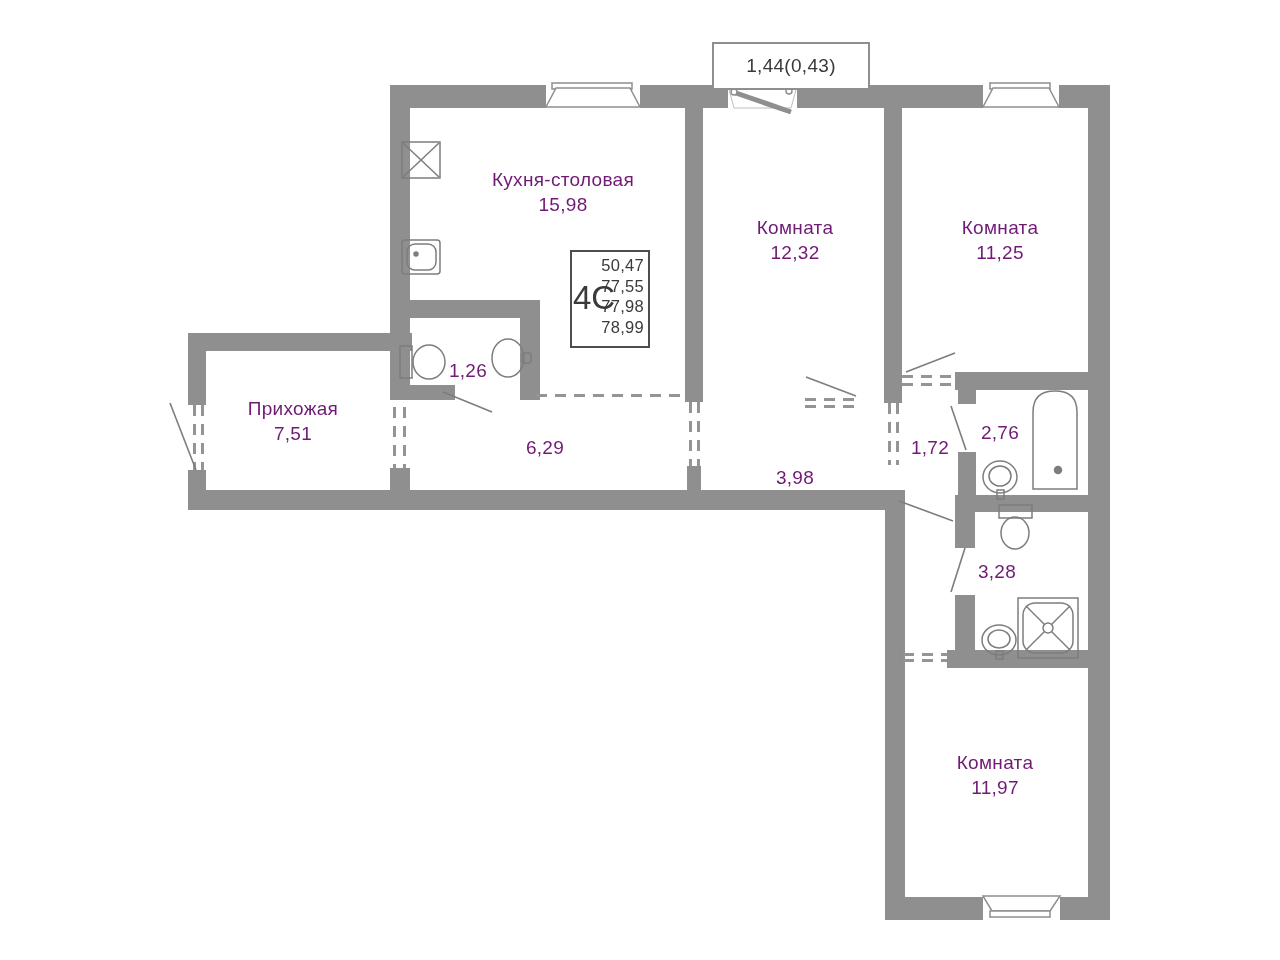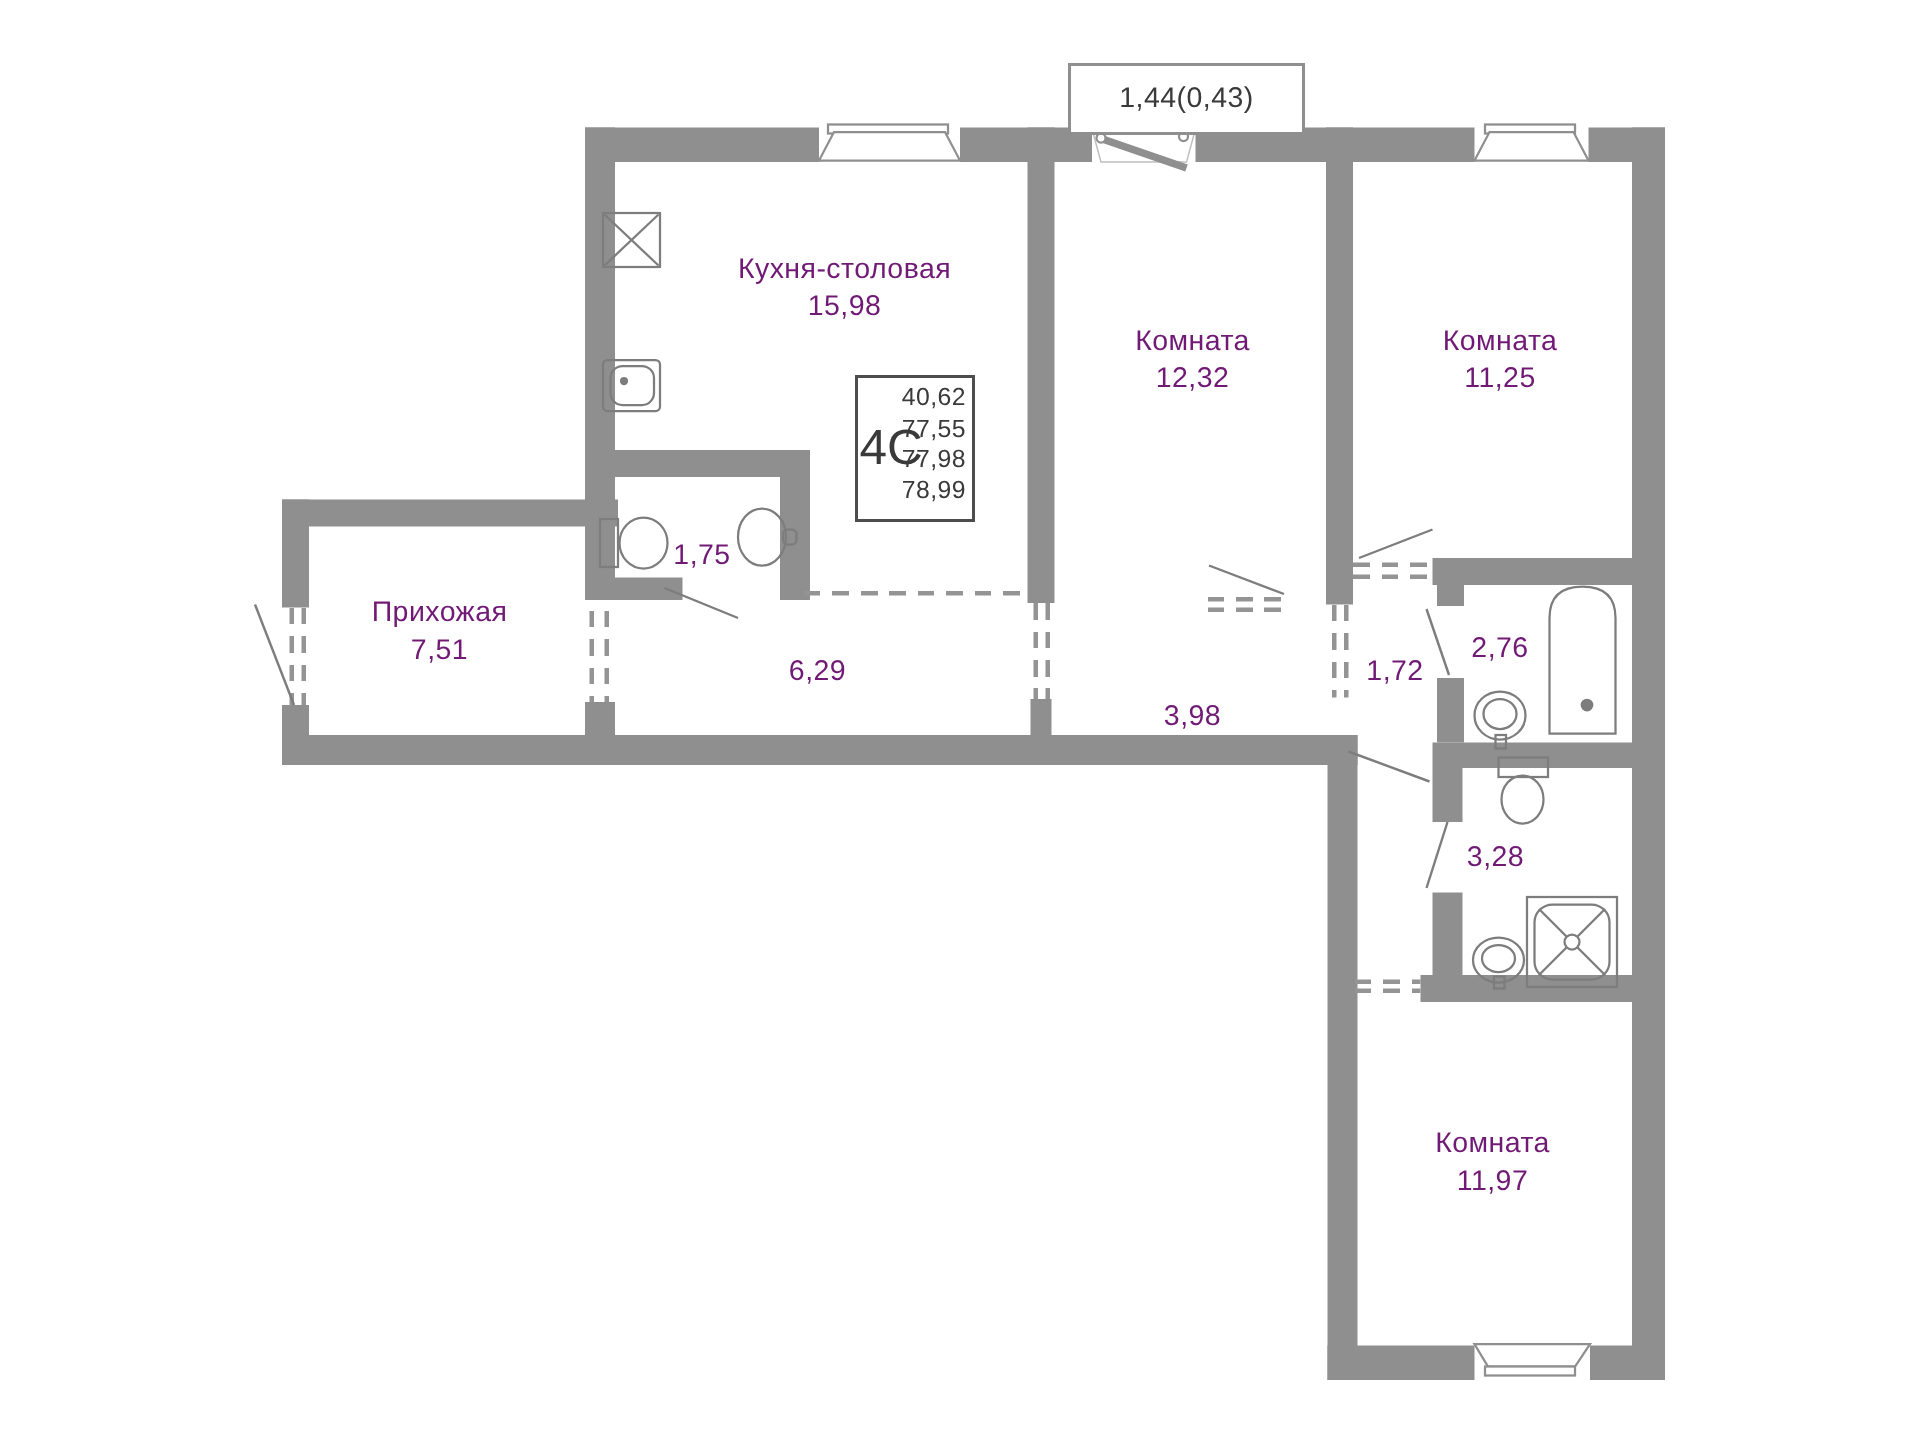--- a/index.html
+++ b/index.html
@@ -165,21 +165,21 @@
       <ellipse cx="999" cy="639" rx="11" ry="9"></ellipse>
       <rect x="996" y="651" width="7" height="8"></rect>
     </g>
   </svg>
 
   <div class="balcony-box">1,44(0,43)</div>
 
   <div class="infobox">
     <span class="ib-type">4С</span>
     <span class="ib-nums">
-      <span>40,62</span>
+      <span>50,47</span>
       <span>77,55</span>
       <span>77,98</span>
       <span>78,99</span>
     </span>
   </div>
 
   <div class="lbl" style="left:460px;top:167px;width:206px;">
     <span class="nm">Кухня-столовая</span>
     <span class="ar">15,98</span>
   </div>
@@ -192,21 +192,21 @@
     <span class="ar">11,25</span>
   </div>
   <div class="lbl" style="left:905px;top:750px;width:180px;">
     <span class="nm">Комната</span>
     <span class="ar">11,97</span>
   </div>
   <div class="lbl" style="left:203px;top:396px;width:180px;">
     <span class="nm">Прихожая</span>
     <span class="ar">7,51</span>
   </div>
-  <div class="lbl" style="left:438px;top:358px;width:60px;">1,75</div>
+  <div class="lbl" style="left:438px;top:358px;width:60px;">1,26</div>
   <div class="lbl" style="left:505px;top:435px;width:80px;">6,29</div>
   <div class="lbl" style="left:755px;top:435px;width:80px;margin-top:30px;">3,98</div>
   <div class="lbl" style="left:890px;top:435px;width:80px;">1,72</div>
   <div class="lbl" style="left:960px;top:420px;width:80px;">2,76</div>
   <div class="lbl" style="left:957px;top:559px;width:80px;">3,28</div>
 
 
 </div>
 
 </body></html>

